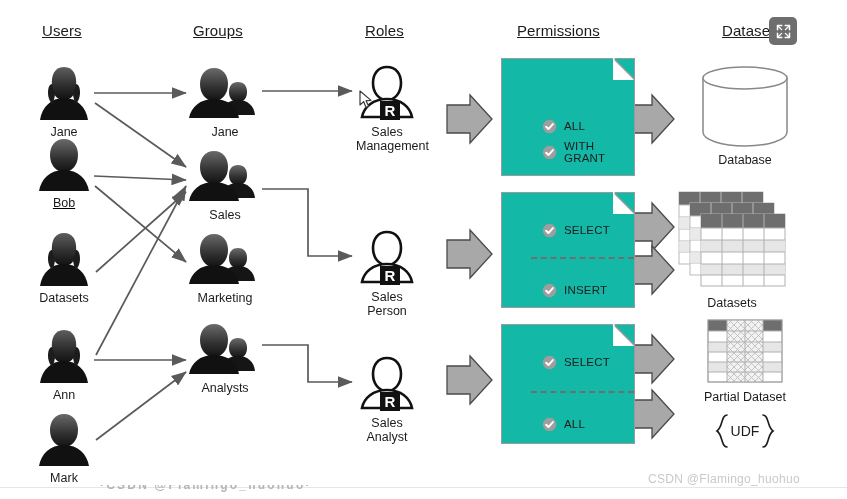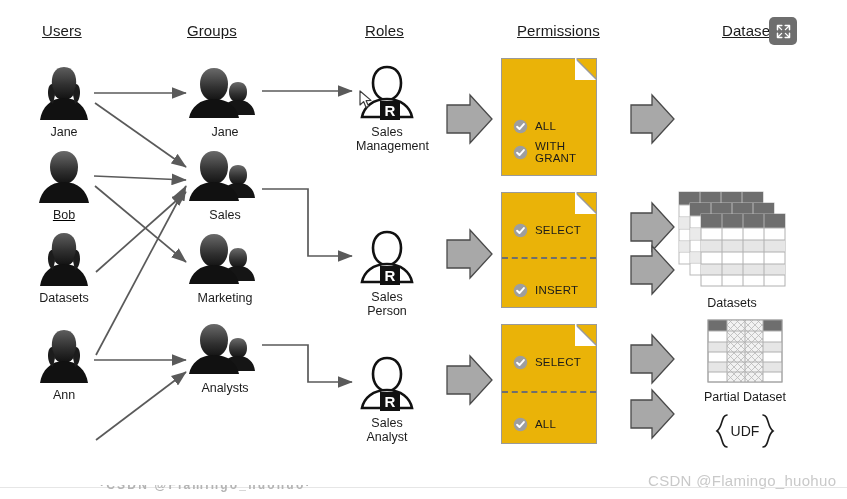--- a/index.html
+++ b/index.html
@@ -42,24 +42,25 @@
 
   
   .dbwrap{width:110px;height:88px;margin:0 auto;}
   .dswrap{width:120px;height:106px;margin:0 auto;position:relative;}
   .pdwrap{width:92px;height:78px;margin:0 auto;}
   .udfwrap{width:92px;height:40px;margin:6px auto 0;}
 
   
   .doc{
     position:absolute;
-    width:96px;
+    width:134px;
     border:1.4px solid #9a9a9a;
-    background:#eab308;
+    background:#14b8a6;
     box-sizing:border-box;
+    padding-left:29px;
   }
   .doc .fold{
     position:absolute;right:-1px;top:-1px;width:22px;height:22px;
   }
   .doc .rows{padding:0;}
   .prow{
     display:flex;align-items:center;gap:7px;
     padding:0 0 0 11px;
     height:26px;
     font-size:11.5px;
@@ -77,21 +78,21 @@
     position:absolute;
     width:28px;height:28px;
     background:#6e6e6e;
     border-radius:5px;
     display:flex;align-items:center;justify-content:center;
     cursor:pointer;
   }
 
   .watermark{
     position:absolute;
-    font-size:15px;
+    font-size:12px;
     color:#c9c9c9;
     white-space:nowrap;
     letter-spacing:.3px;
   }
   .bottomstrip{
     position:absolute;left:10px;bottom:0;width:847px;height:14px;
     overflow:hidden;
     font-weight:bold;
   }
   .bottomstrip .bt{
@@ -166,21 +167,21 @@
     <g fill="#a8a8a8" stroke="#4a4a4a" stroke-width="1.3" stroke-linejoin="miter">
       <path d="M631,105 L652,105 L652,95 L674,119 L652,143 L652,133 L631,133 z"></path>
       <path d="M631,213 L652,213 L652,203 L674,227 L652,251 L652,241 L631,241 z"></path>
       <path d="M631,256 L652,256 L652,246 L674,270 L652,294 L652,284 L631,284 z"></path>
       <path d="M631,345 L652,345 L652,335 L674,359 L652,383 L652,373 L631,373 z"></path>
       <path d="M631,400 L652,400 L652,390 L674,414 L652,438 L652,428 L631,428 z"></path>
     </g>
   </svg>
 
   <div class="col-head" style="left:42px;top:22px;">Users</div>
-  <div class="col-head" style="left:187px;top:22px;">Groups</div>
+  <div class="col-head" style="left:193px;top:22px;">Groups</div>
   <div class="col-head" style="left:365px;top:22px;">Roles</div>
   <div class="col-head" style="left:517px;top:22px;">Permissions</div>
   <div class="col-head" style="left:722px;top:22px;">Dataset</div>
 
   <div class="expandbtn" style="left:769px;top:17px;">
     <svg width="15" height="15" viewBox="0 0 16 16">
       <path d="M6.2,1.6 H1.6 V6.2 M9.8,1.6 H14.4 V6.2 M14.4,9.8 V14.4 H9.8 M1.6,9.8 V14.4 H6.2" fill="none" stroke="#ffffff" stroke-width="1.6" stroke-linecap="round" stroke-linejoin="round"></path>
       <path d="M2.6,2.6 L6.0,6.0 M13.4,2.6 L10.0,6.0 M13.4,13.4 L10.0,10.0 M2.6,13.4 L6.0,10.0" fill="none" stroke="#ffffff" stroke-width="1.4" stroke-linecap="round"></path>
     </svg>
   </div>
@@ -190,21 +191,21 @@
       <svg width="62" height="60" viewBox="0 0 62 60">
         <path d="M31,5 C41,5 44,14 43,24 C42,33 38,38 31,38 C24,38 20,33 19,24 C18,14 21,5 31,5 z" fill="url(#gsil)"></path>
         <path d="M31,36 C44,36 53,45 55,58 L7,58 C9,45 18,36 31,36 z" fill="#111"></path>
         <path d="M19,22 C14,22 13,38 20,42 L22,33 z" fill="#1c1c1c"></path>
         <path d="M43,22 C48,22 49,38 42,42 L40,33 z" fill="#1c1c1c"></path>
       </svg>
     </div>
     <div class="cap">Jane</div>
   </div>
 
-  <div class="node" style="left:33px;top:145px;width:62px;text-decoration:underline;">
+  <div class="node" style="left:33px;top:133px;width:62px;text-decoration:underline;">
     <div class="person">
       <svg width="62" height="60" viewBox="0 0 62 60">
         <path d="M31,6 C40,6 45,13 45,22 C45,32 39,39 31,39 C23,39 17,32 17,22 C17,13 22,6 31,6 z" fill="url(#gsil2)"></path>
         <path d="M31,37 C45,37 54,46 56,58 L6,58 C8,46 17,37 31,37 z" fill="#111"></path>
       </svg>
     </div>
     <div class="cap">Bob</div>
   </div>
 
   <div class="node" style="left:33px;top:228px;width:62px;">
@@ -224,20 +225,29 @@
       <svg width="62" height="60" viewBox="0 0 62 60">
         <path d="M31,5 C41,5 44,14 43,24 C42,33 38,38 31,38 C24,38 20,33 19,24 C18,14 21,5 31,5 z" fill="url(#gsil)"></path>
         <path d="M31,36 C44,36 53,45 55,58 L7,58 C9,45 18,36 31,36 z" fill="#111"></path>
         <path d="M19,22 C14,22 13,38 20,42 L22,33 z" fill="#1c1c1c"></path>
         <path d="M43,22 C48,22 49,38 42,42 L40,33 z" fill="#1c1c1c"></path>
       </svg>
     </div>
     <div class="cap">Ann</div>
   </div>
 
+  <div class="node" style="left:33px;top:408px;width:62px;">
+    <div class="person">
+      <svg width="62" height="60" viewBox="0 0 62 60">
+        <path d="M31,6 C40,6 45,13 45,22 C45,32 39,39 31,39 C23,39 17,32 17,22 C17,13 22,6 31,6 z" fill="url(#gsil2)"></path>
+        <path d="M31,37 C45,37 54,46 56,58 L6,58 C8,46 17,37 31,37 z" fill="#111"></path>
+      </svg>
+    </div>
+    <div class="cap">Mark</div>
+  </div>
 
   <div class="node" style="left:186px;top:64px;width:78px;">
     <div class="grp">
       <svg width="78" height="58" viewBox="0 0 78 58">
         <path d="M52,18 C58,18 61,22 61,28 C61,34 58,38 52,38 C46,38 43,34 43,28 C43,22 46,18 52,18 z" fill="url(#gsil2)"></path>
         <path d="M52,36 C62,36 68,42 69,51 L35,51 C36,42 42,36 52,36 z" fill="#151515"></path>
         <path d="M28,4 C37,4 42,11 42,20 C42,30 36,37 28,37 C20,37 14,30 14,20 C14,11 19,4 28,4 z" fill="url(#gsil2)"></path>
         <path d="M28,35 C42,35 51,43 53,54 L3,54 C5,43 14,35 28,35 z" fill="#111"></path>
       </svg>
     </div>
@@ -390,20 +400,29 @@
       <div class="prow" style="margin-top:18px;">
         <svg class="chk" viewBox="0 0 16 16">
           <circle cx="8" cy="8" r="7.2" fill="#9e9e9e"></circle>
           <path d="M4.4,8.2 L6.9,10.7 L11.6,5.4" fill="none" stroke="#fff" stroke-width="2.1" stroke-linecap="round" stroke-linejoin="round"></path>
         </svg>
         <span>ALL</span>
       </div>
     </div>
   </div>
 
+  <div class="node" style="left:690px;top:62px;width:110px;">
+    <div class="dbwrap">
+      <svg width="110" height="88" viewBox="0 0 110 88">
+        <path d="M13,16 L13,70 C13,78 32,84 55,84 C78,84 97,78 97,70 L97,16" fill="#fff" stroke="#888" stroke-width="1.5"></path>
+        <ellipse cx="55" cy="16" rx="42" ry="11" fill="#fff" stroke="#888" stroke-width="1.5"></ellipse>
+      </svg>
+    </div>
+    <div class="cap">Database</div>
+  </div>
 
   <div class="node" style="left:672px;top:188px;width:120px;">
     <div class="dswrap">
       <svg width="120" height="106" viewBox="0 0 120 106">
 
         <g>
           <rect x="7" y="4" width="84" height="72" fill="#fff" stroke="#b9b9b9" stroke-width="1"></rect>
           <rect x="7" y="4" width="84" height="13" fill="#6e6e6e"></rect>
           <g stroke="#b9b9b9" stroke-width="1">
             <line x1="28" y1="4" x2="28" y2="76"></line>

